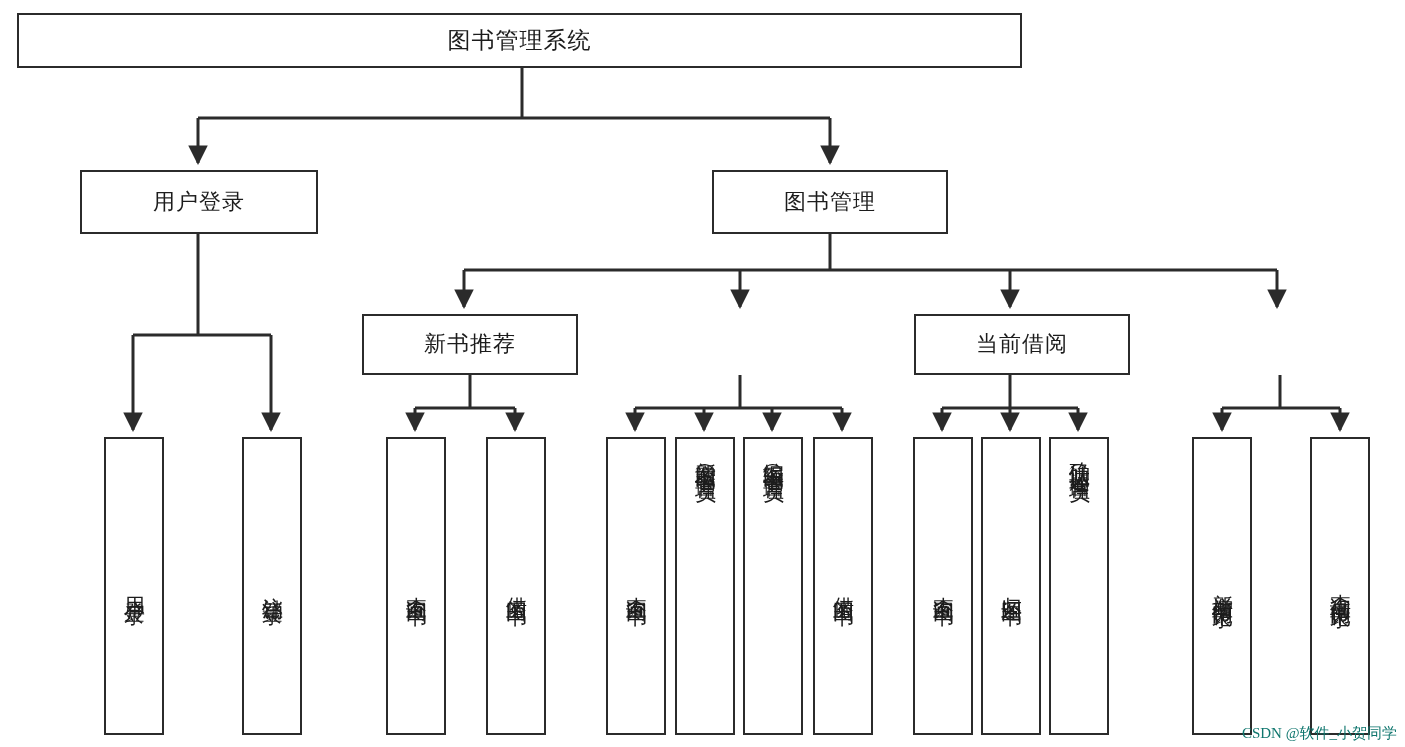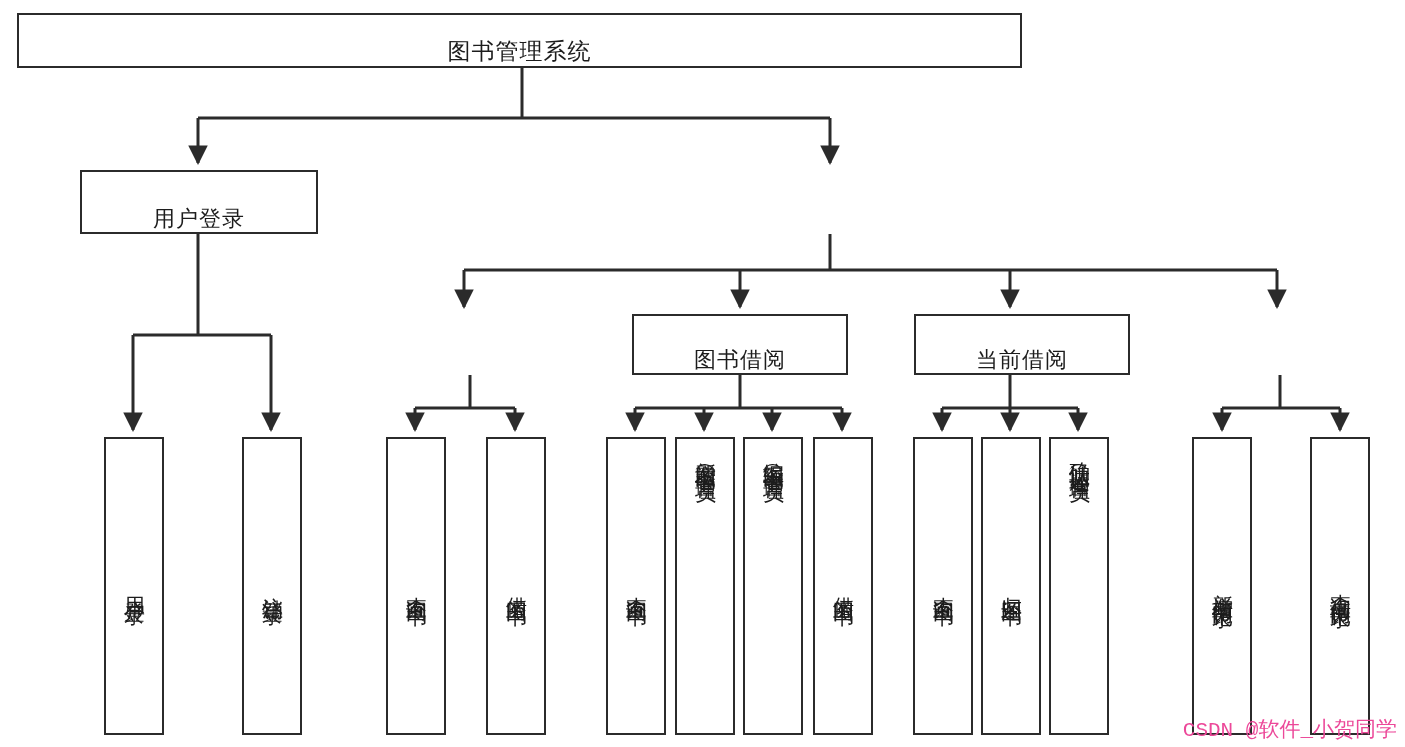--- a/index.html
+++ b/index.html
@@ -22,21 +22,20 @@
     display:flex;
     align-items:center;
     justify-content:center;
     color:#1c1c1c;
     z-index:2;
   }
   .node.h-node{
     font-size:22px;
     letter-spacing:1px;
     line-height:1.2;
-    align-items:flex-end;
   }
   .node.root{font-size:23px;}
   .node.leaf{
     border-width:2.5px;
     align-items:flex-start;
     justify-content:center;
     padding-top:0;
   }
   .vtext{
     writing-mode:vertical-rl;
@@ -53,25 +52,25 @@
     height:100%;
     display:flex;
     align-items:center;
     justify-content:center;
   }
   .leaf-inner.top{align-items:flex-start;padding-top:6px;}
   .watermark{
     position:absolute;
     right:8px;
     bottom:4px;
-    font-size:21px;
-    color:#ec4899;
+    font-size:15px;
+    color:#0f766e;
     z-index:5;
     white-space:nowrap;
-    font-family:Liberation Mono, monospace;
+    font-family:Liberation Serif, serif;
   }
 </style>
 </head>
 <body>
 
 <div id="diagram-root">
 
   <svg id="wires" viewBox="0 0 1405 747" xmlns="http://www.w3.org/2000/svg">
     <defs>
       <marker id="arrow" viewBox="0 0 10 10" refX="9" refY="5" markerWidth="6.5" markerHeight="6.5" orient="auto-start-reverse">
@@ -122,23 +121,26 @@
     </g>
   </svg>
 
   <div class="node h-node root" style="left:17px;top:13px;width:1005px;height:55px;">
     <span>图书管理系统</span>
   </div>
 
   <div class="node h-node" style="left:80px;top:170px;width:238px;height:64px;">
     <span>用户登录</span>
   </div>
-
-  <div class="node h-node" style="left:632px;top:314px;width:216px;height:61px;">
-    <span>图书借阅</span>
+  <div class="node h-node" style="left:712px;top:170px;width:236px;height:64px;">
+    <span>图书管理</span>
+  </div>
+
+  <div class="node h-node" style="left:362px;top:314px;width:216px;height:61px;">
+    <span>新书推荐</span>
   </div>
   <div class="node h-node" style="left:914px;top:314px;width:216px;height:61px;">
     <span>当前借阅</span>
   </div>
 
   <div class="node leaf" style="left:104px;top:437px;width:60px;height:298px;">
     <div class="leaf-inner">
       <span class="vtext">用户登录</span>
     </div>
   </div>

